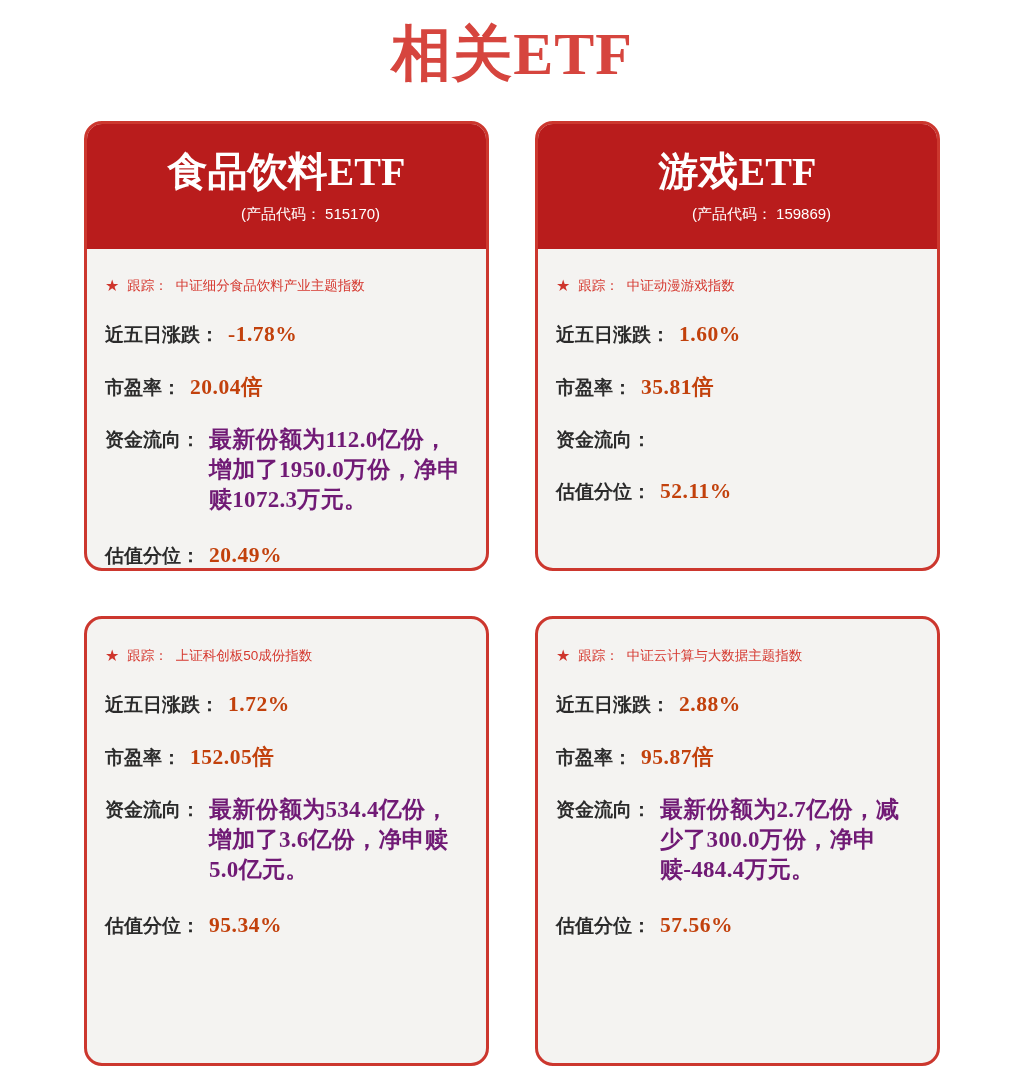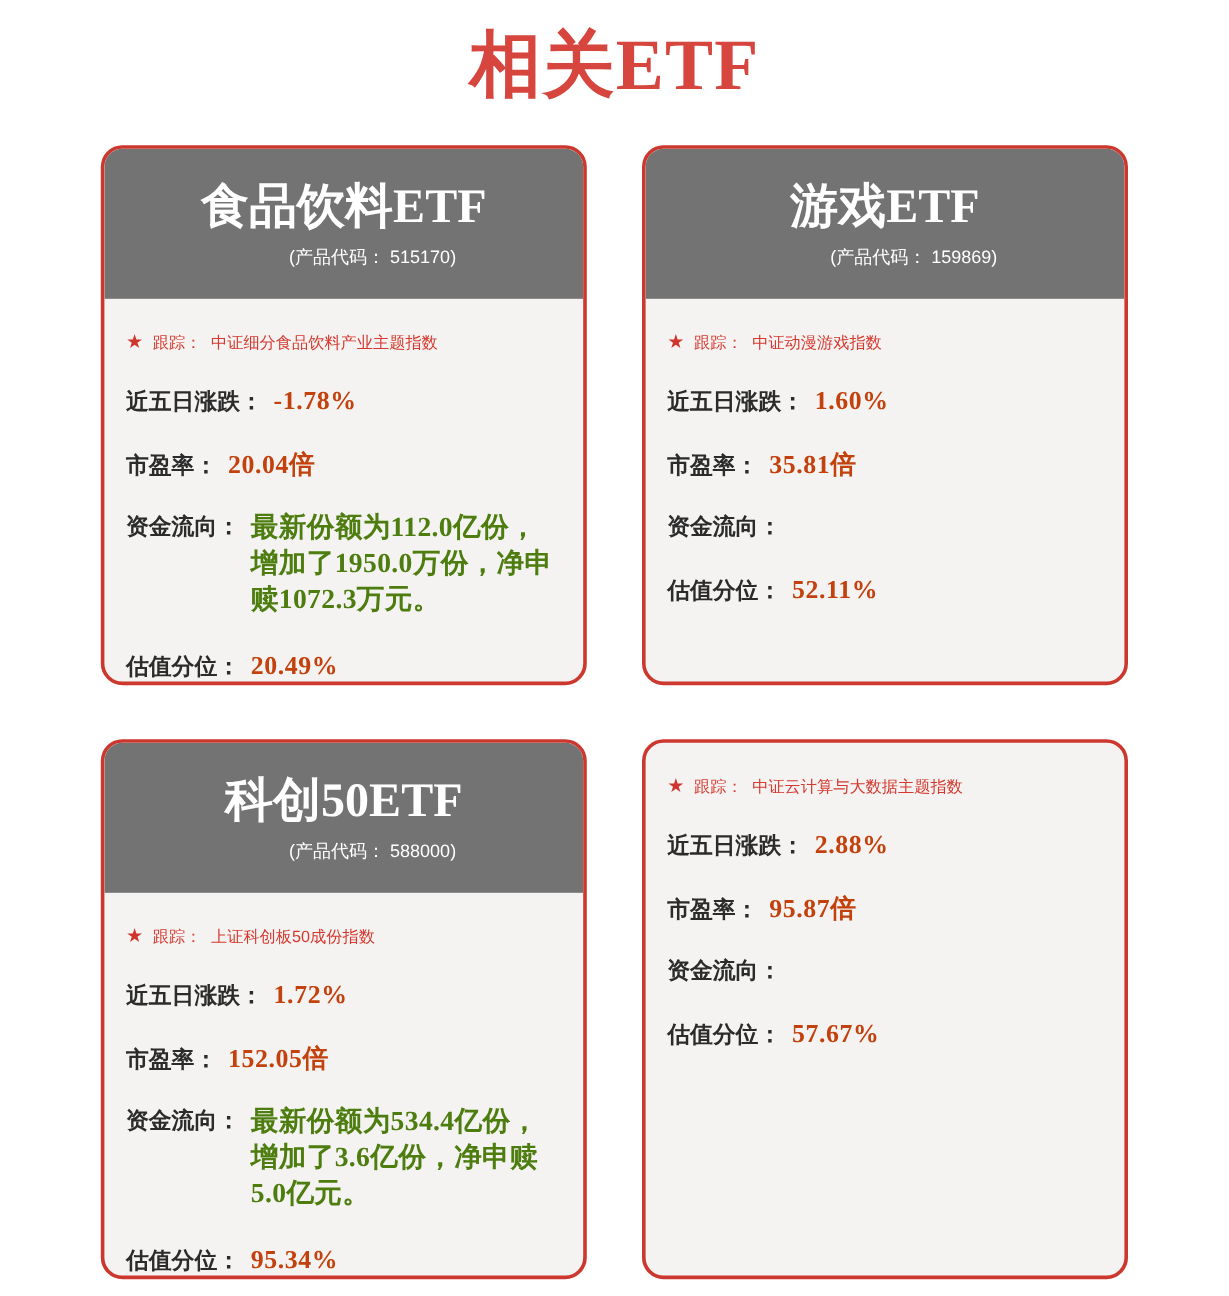--- a/index.html
+++ b/index.html
@@ -28,21 +28,21 @@
   .etf-card {
     height: 450px;
     border: 3px solid #cc372e;
     border-radius: 18px;
     overflow: hidden;
     background: #f4f3f1;
     display: flex;
     flex-direction: column;
   }
   .card-header {
-    background: #737373;
+    background: #b91c1c;
     height: 125px;
     flex: 0 0 auto;
     color: #ffffff;
     text-align: center;
     padding-top: 26px;
   }
   .card-title {
     font-size: 40px;
     font-weight: bold;
     line-height: 1.1;
@@ -90,21 +90,21 @@
     font-weight: bold;
     color: #c2410c;
     font-family: "Liberation Serif", "DejaVu Serif", serif;
     padding-left: 9px;
     letter-spacing: 0.5px;
   }
   .flow-row { margin-top: 24px; align-items: flex-start; }
   .flow-value {
     font-size: 23px;
     font-weight: bold;
-    color: #4d7c0f;
+    color: #701a75;
     font-family: "Liberation Serif", "DejaVu Serif", serif;
     padding-left: 9px;
     line-height: 1.32;
     flex: 1 1 auto;
     letter-spacing: 0.3px;
   }
   .flow-row .stat-label { padding-top: 3px; }
 </style>
 </head>
 <body>
@@ -166,24 +166,20 @@
         <span class="stat-label">资金流向：</span>
       </div>
       <div class="stat-row">
         <span class="stat-label">估值分位：</span>
         <span class="stat-value">52.11%</span>
       </div>
     </div>
   </div>
 
   <div class="etf-card">
-    <div class="card-header">
-      <div class="card-title">科创50ETF</div>
-      <div class="card-code">(产品代码： 588000)</div>
-    </div>
     <div class="card-body">
       <div class="track-row">
         <span class="star-icon">★</span>
         <span class="track-label">跟踪：</span>
         <span class="track-index">上证科创板50成份指数</span>
       </div>
       <div class="stat-row">
         <span class="stat-label">近五日涨跌：</span>
         <span class="stat-value">1.72%</span>
       </div>
@@ -212,21 +208,22 @@
       <div class="stat-row">
         <span class="stat-label">近五日涨跌：</span>
         <span class="stat-value">2.88%</span>
       </div>
       <div class="stat-row">
         <span class="stat-label">市盈率：</span>
         <span class="stat-value">95.87倍</span>
       </div>
       <div class="stat-row flow-row">
         <span class="stat-label">资金流向：</span>
-      </div>
-      <div class="stat-row">
-        <span class="stat-label">估值分位：</span>
-        <span class="stat-value">57.67%</span>
+        <span class="flow-value">最新份额为2.7亿份，减少了300.0万份，净申赎-484.4万元。</span>
+      </div>
+      <div class="stat-row">
+        <span class="stat-label">估值分位：</span>
+        <span class="stat-value">57.56%</span>
       </div>
     </div>
   </div>
 
 </div>
 
 </body></html>

